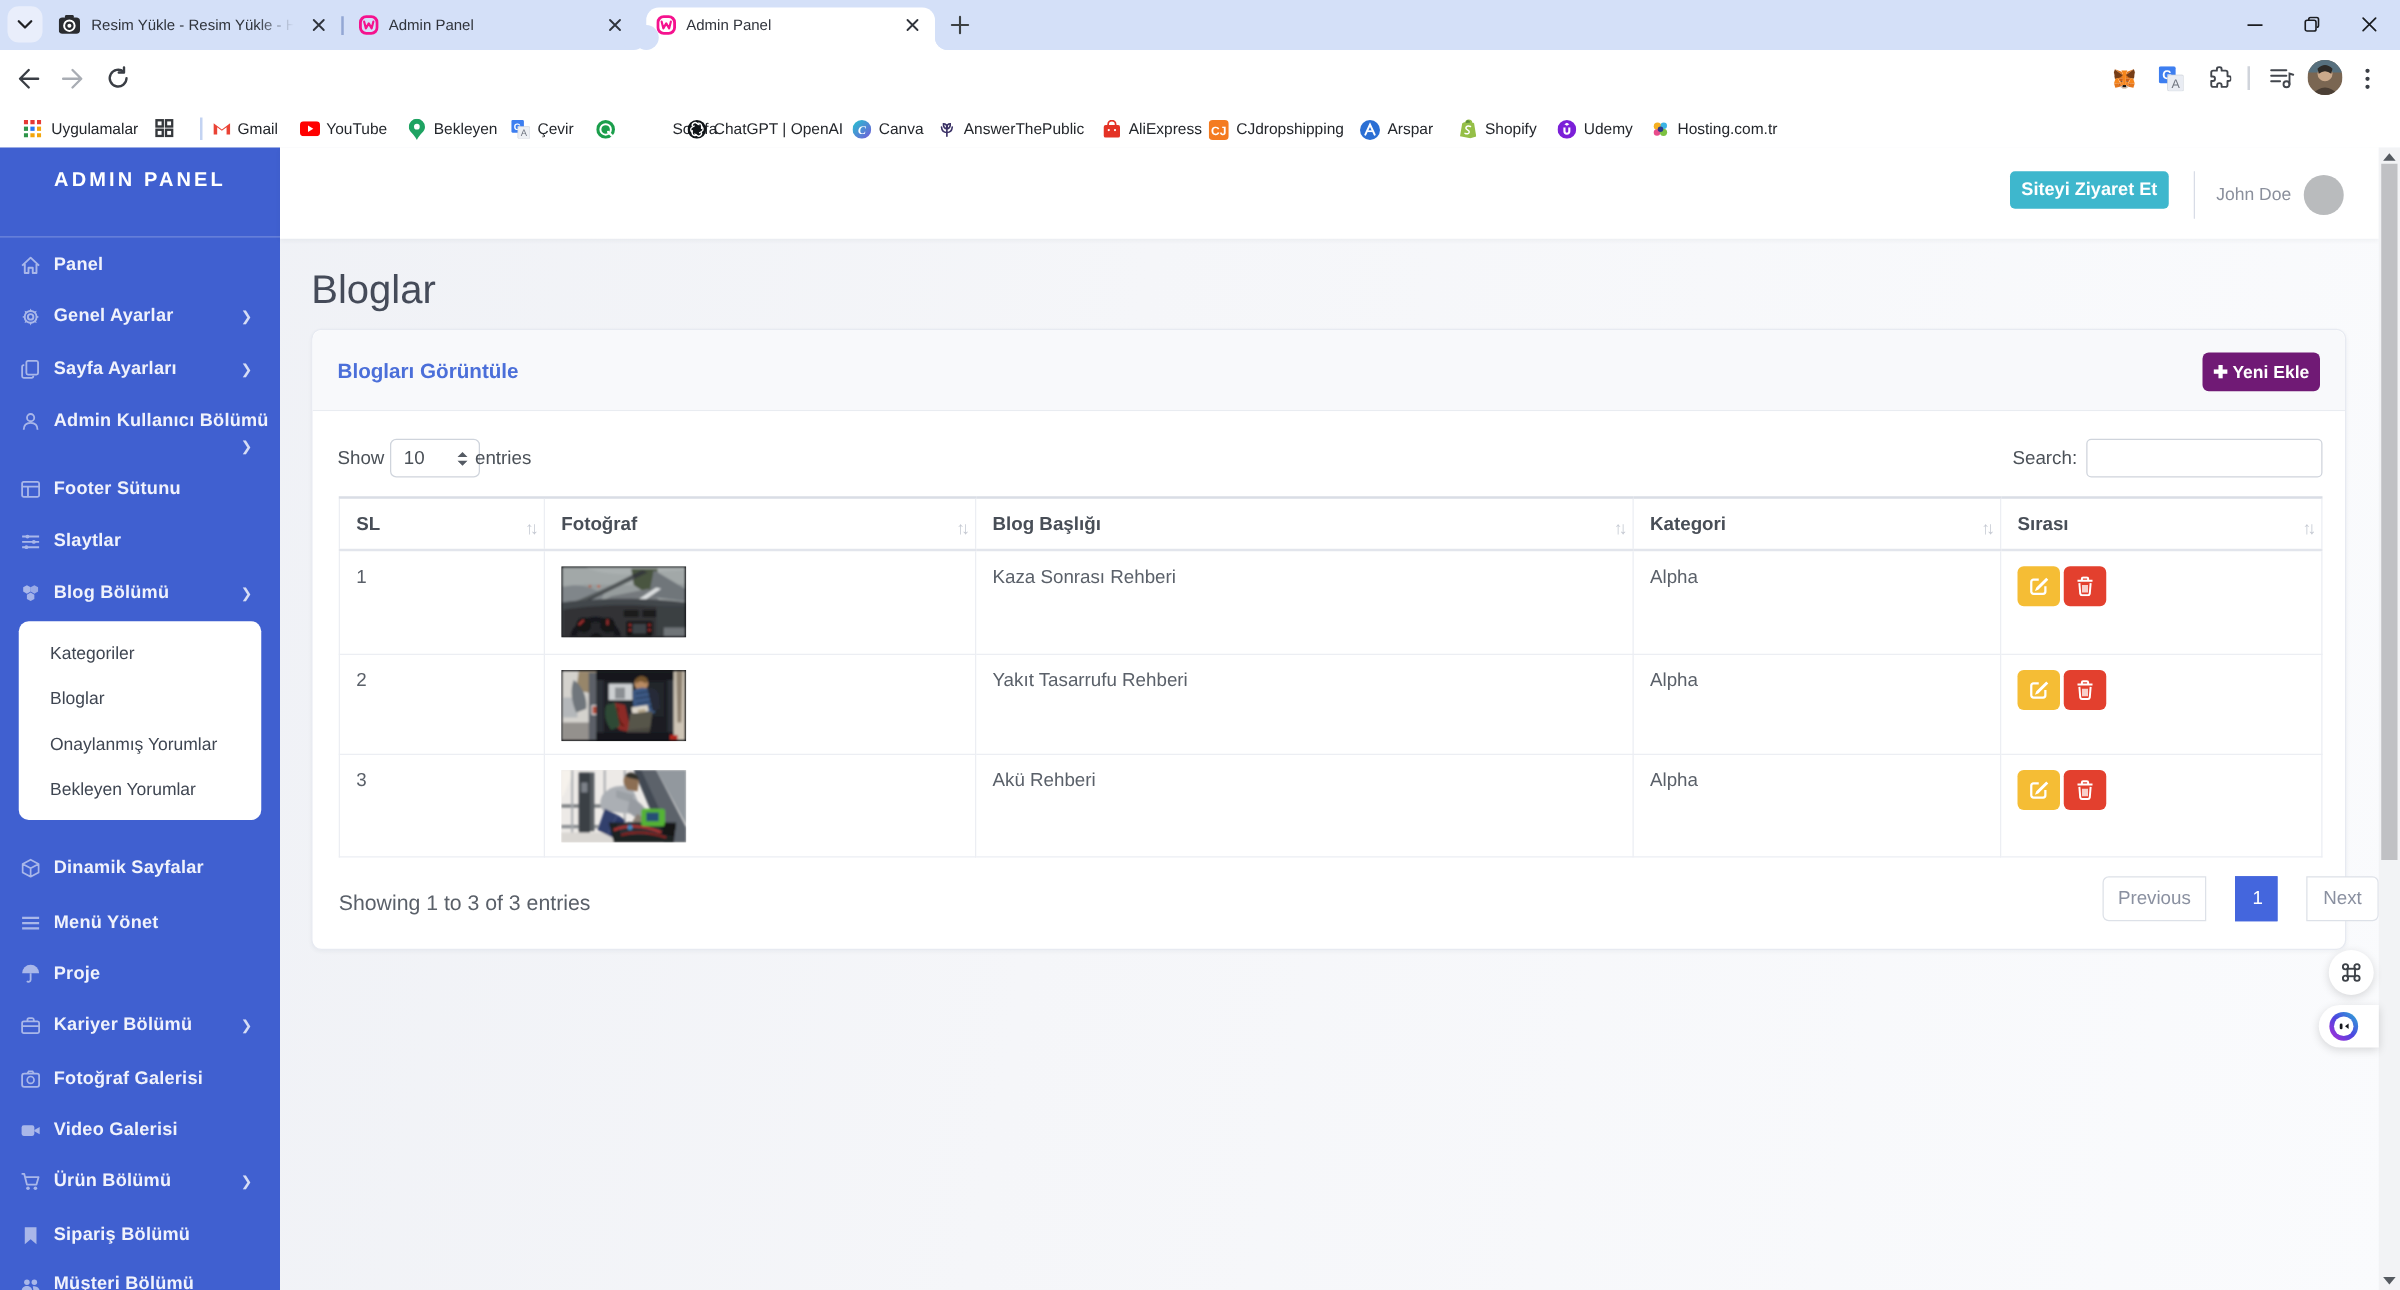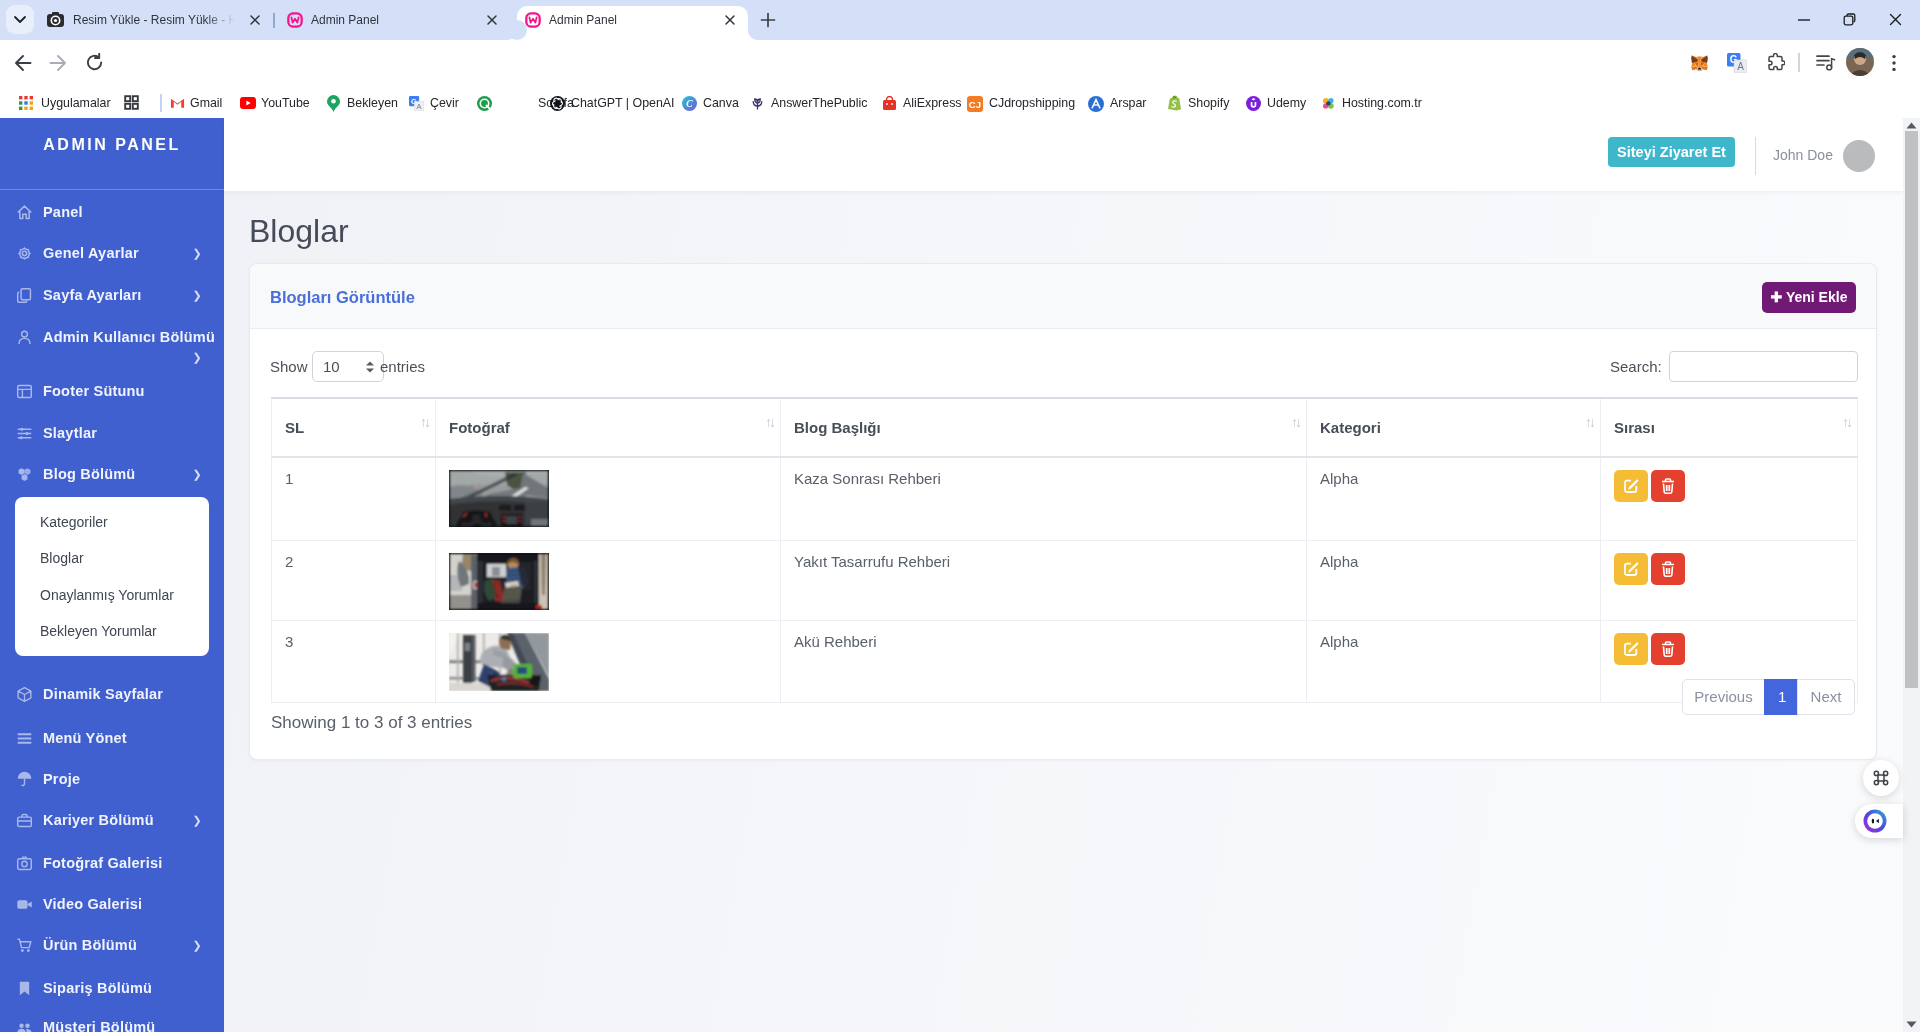--- a/index.html
+++ b/index.html
@@ -45,27 +45,27 @@
 #cardtitle { position:absolute; left:20px; top:24px; color:#4b6fd9; font-size:16.5px; font-weight:bold; }
 #addbtn { position:absolute; right:20px; top:18px; width:94px; height:31px; background:#701a75; border-radius:5px; color:#fff; font-size:14px; font-weight:bold; text-align:center; line-height:31px; }
 #showlbl { position:absolute; left:20px; top:94px; font-size:15px; color:#4b5158; }
 #lensel { position:absolute; left:62px; top:87px; width:72px; height:31px; border:1px solid #cfd4dc; border-radius:5px; background:#fff; font-size:15px; color:#4b5158; }
 #entlbl { position:absolute; left:130px; top:94px; font-size:15px; color:#4b5158; }
 #searchlbl { position:absolute; left:1360px; top:94px; font-size:15px; color:#4b5158; }
 #searchbox { position:absolute; left:1419px; top:87px; width:189px; height:31px; border:1px solid #cfd4dc; border-radius:4px; background:#fff; }
 
 #tbl { position:absolute; left:21px; top:133px; width:1587px; }
 table.dt { border-collapse:collapse; width:1587px; font-size:15px; color:#5a6069; }
-table.dt th { border-top:2px solid #d9dde5; border-bottom:2px solid #e2e5ec; border-left:1px solid #eceef3; border-right:1px solid #eceef3; text-align:left; font-size:15px; color:#484e57; height:59px; padding:0 13px; position:relative; }
+table.dt th { border-top:2px solid #d9dde5; border-bottom:2px solid #e2e5ec; border-left:1px solid #eceef3; border-right:1px solid #eceef3; text-align:left; font-size:15px; color:#484e57; height:42px; padding:0 13px; position:relative; }
 table.dt td { border:1px solid #eceef3; padding:12px 13px 0 13px; vertical-align:top; }
 .sorticon { position:absolute; right:7px; top:15px; color:#c5c9d2; font-size:14px; letter-spacing:-3px; }
 
 .actbtn { display:inline-block; width:34px; height:32px; border-radius:5px; text-align:center; margin-right:3px; }
 #pagesum { position:absolute; left:21px; top:449px; font-size:17px; color:#5a6069; }
-#pager { position:absolute; left:1433px; top:415px; height:36px; display:flex; font-size:15px; }
+#pager { position:absolute; left:1433px; top:437px; height:36px; display:flex; font-size:15px;gap:24px; }
 .pbtn { border:1px solid #dde1e8; line-height:34px; color:#8a90a0; background:#fff; margin-left:-1px; text-align:center; }
 .pbtn.act { background:#4466dd; color:#fff; border-color:#4466dd; padding:0 13px; }
 
 
 #sbar { position:absolute; left:1903px; top:0px; width:17px; height:914px; background:#f2f3f5; }
 #sthumb { position:absolute; left:2px; top:13px; width:13px; height:557px; background:#c0c1c4; }
 
 
 #fcircle { position:absolute; left:1863px; top:642px; width:36px; height:36px; border-radius:50%; background:#fff; box-shadow:0 2px 8px rgba(0,0,0,0.15); }
 #fpill { position:absolute; left:1855px; top:686px; width:48px; height:34px; border-radius:17px 0 0 17px; background:#fff; box-shadow:0 2px 8px rgba(0,0,0,0.15); }

